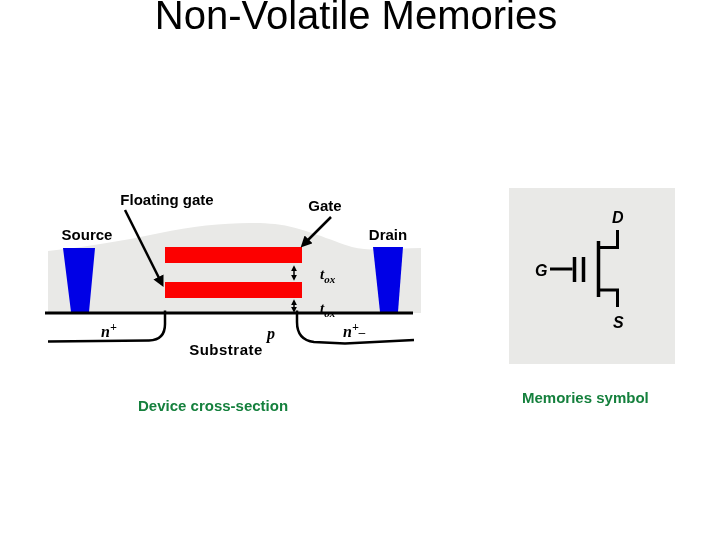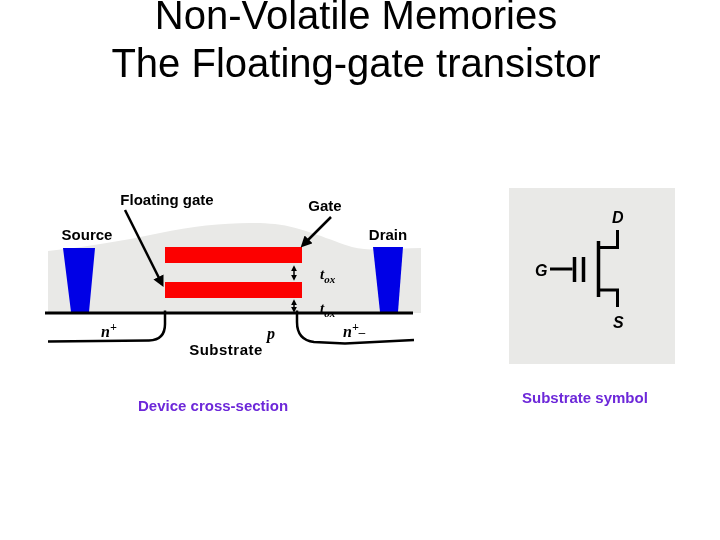--- a/index.html
+++ b/index.html
@@ -21,42 +21,41 @@
   .lbl {
     font-family:"Liberation Sans", sans-serif;
     font-weight:bold; font-size:15px; fill:#000;
   }
   .math {
     font-family:"Liberation Serif", serif;
     font-style:italic; font-weight:bold; font-size:16px; fill:#000;
   }
   .tox { font-size:15px; }
   .caption {
-    position:absolute; font-weight:bold; font-size:15px; color:#6d28d9;
+    position:absolute; font-weight:bold; font-size:15px; color:#15803d;
     white-space:nowrap;
   }
   .caption-cross { left:138px; top:397px; }
   .caption-schem { left:522px; top:389px; }
   .schematic-panel {
     position:absolute; left:509px; top:188px; width:166px; height:176px;
     background:var(--oxide-gray, #e9e9e7);
   }
   .schem-letter {
     font-family:"Liberation Sans", sans-serif;
     font-style:italic; font-weight:bold; font-size:16px; fill:#000;
   }
 </style>
 </head>
 <body>
 
 <div>
 
   <header class="title">
     <div>Non-Volatile Memories</div>
-    <div>The Floating-gate transistor</div>
   </header>
 
   <svg class="xsec-svg" width="480" height="192" viewBox="0 188 480 192">
     <defs>
       <marker id="arrowhead" viewBox="0 0 10 10" refX="7" refY="5" markerWidth="4.5" markerHeight="4.5" orient="auto-start-reverse">
         <path d="M0,0 L10,5 L0,10 Z" fill="#000"></path>
       </marker>
       <marker id="tickhead" viewBox="0 0 10 10" refX="7" refY="5" markerWidth="4" markerHeight="4" orient="auto-start-reverse">
         <path d="M0,0 L10,5 L0,10 Z" fill="#000"></path>
       </marker>
@@ -110,15 +109,15 @@
       <line x1="41" y1="81" x2="63.5" y2="81" stroke="#000" stroke-width="3"></line>
 
       <polyline points="88,102 108.5,102 108.5,119" fill="none" stroke="#000" stroke-width="3"></polyline>
 
       <text class="schem-letter" x="103" y="35">D</text>
       <text class="schem-letter" x="26" y="88">G</text>
       <text class="schem-letter" x="104" y="140">S</text>
     </svg>
   </div>
 
-  <div class="caption caption-schem">Substrate symbol</div>
+  <div class="caption caption-schem">Memories symbol</div>
 
 </div>
 
 </body></html>

